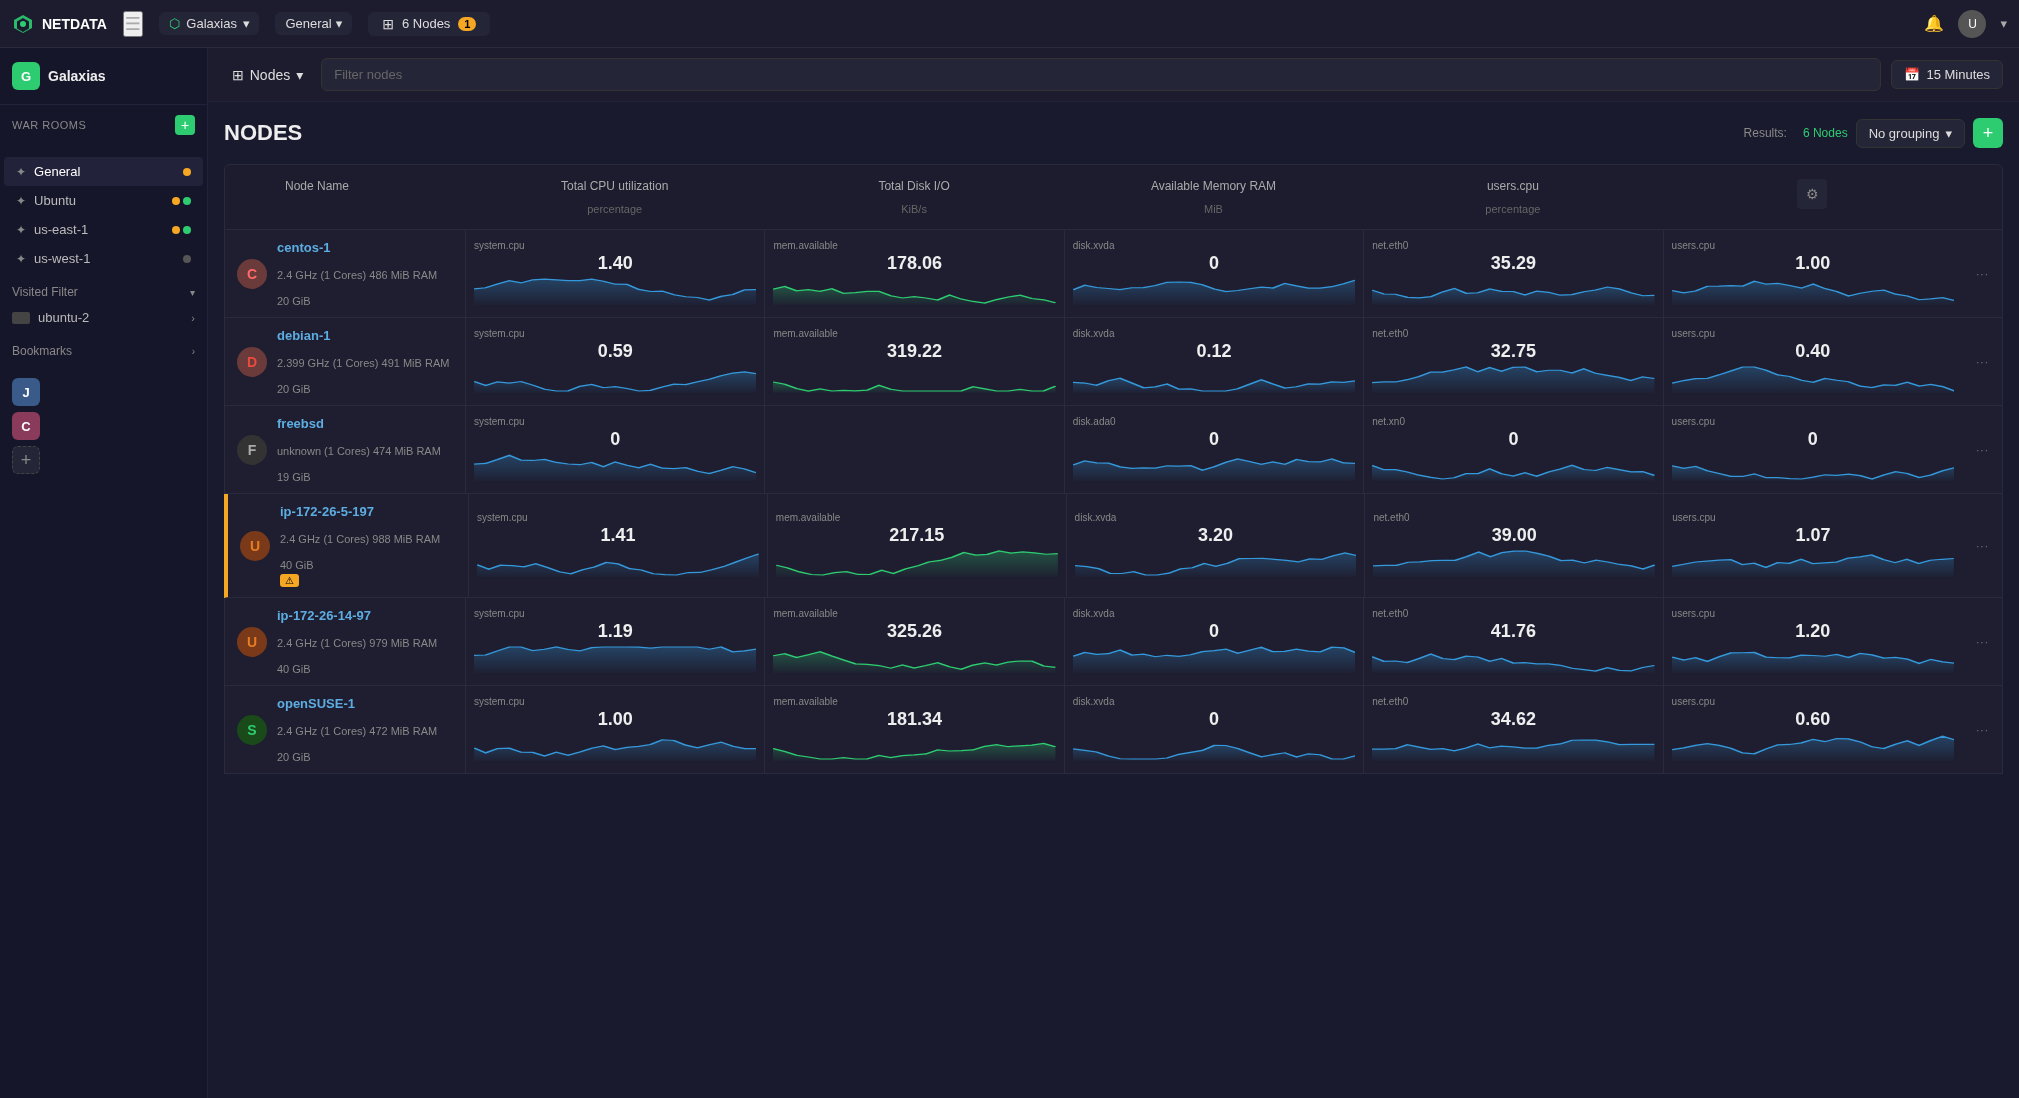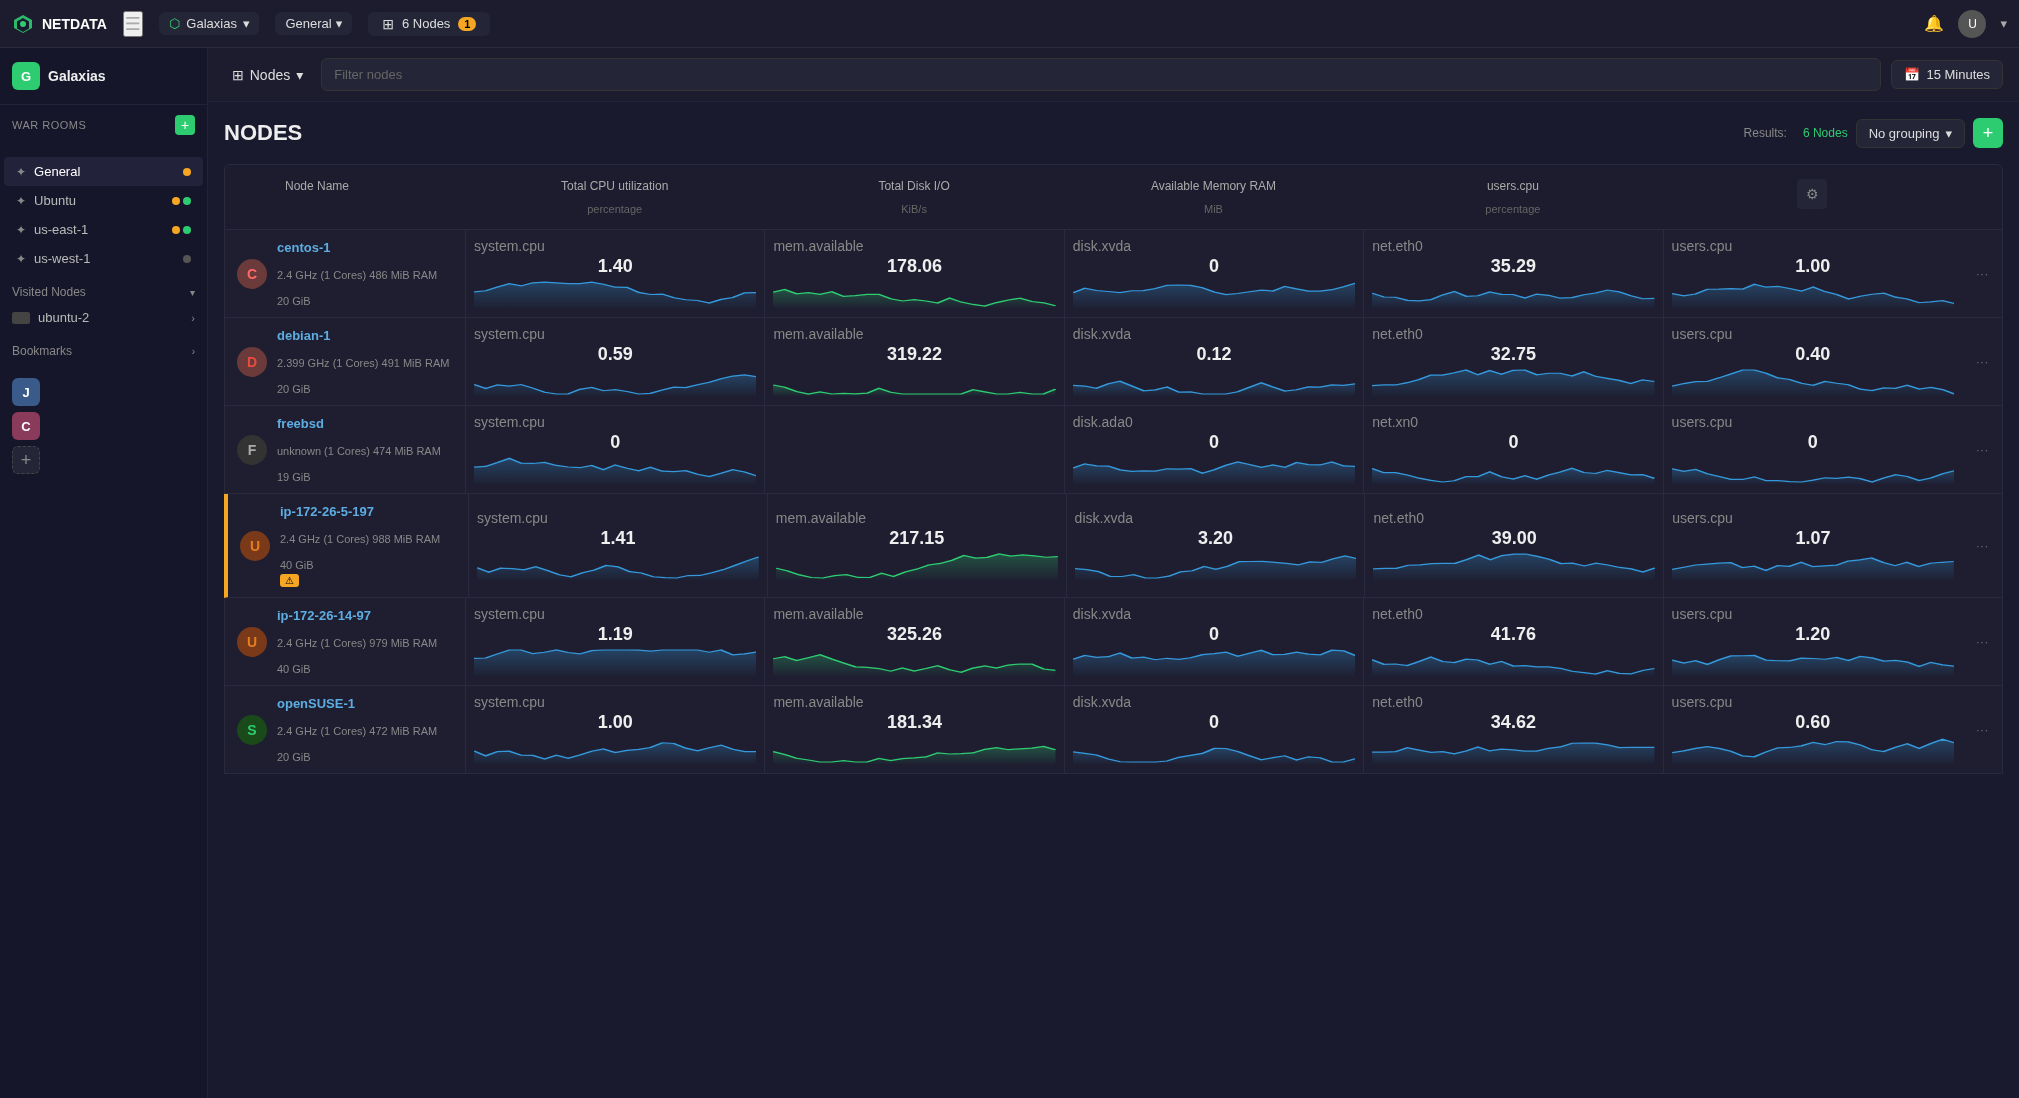--- a/index.html
+++ b/index.html
@@ -83,21 +83,21 @@
 
     
     .node-row { display: grid; grid-template-columns: 240px 1fr 1fr 1fr 1fr 1fr 40px; background: #1e1e30; border: 1px solid #2a2a3e; border-top: none; align-items: center; min-height: 78px; }
     .node-row.warning-row { border-left: 4px solid #f5a623; }
     .node-info { display: flex; align-items: center; gap: 10px; padding: 10px 12px; }
     .node-details { flex: 1; }
     .node-name-link { color: #5dade2; font-size: 13px; font-weight: 600; text-decoration: none; cursor: pointer; }
     .node-specs { color: #888; font-size: 11px; margin-top: 14px; }
     .node-warning-tag { display: inline-block; background: #f5a623; color: #000; font-size: 10px; border-radius: 3px; padding: 1px 5px; margin-top: 3px; }
     .metric-cell { display: flex; flex-direction: column; align-items: center; justify-content: center; padding: 4px 8px; border-left: 1px solid #2a2a3e; height: 100%; }
-    .metric-label { color: #888; font-size: 14px; margin-bottom: 2px; align-self: flex-start; }
+    .metric-label { color: #888; font-size: 10px; margin-bottom: 2px; align-self: flex-start; }
     .metric-value { font-size: 18px; font-weight: 600; color: #eee; }
     .metric-chart { width: 100%; height: 30px; margin-top: 3px; }
     .options-cell { display: flex; align-items: center; justify-content: center; padding: 8px; cursor: pointer; color: #666; }
 
     
     .sparkline { width: 100%; height: 28px; }
 
     
     ::-webkit-scrollbar { width: 6px; }
     ::-webkit-scrollbar-track { background: #1a1a2e; }
@@ -184,21 +184,21 @@
     </div>
     <div class="sidebar-item">
       <span class="item-icon">✦</span>
       <span>us-west-1</span>
       <div class="status-dots">
         <span class="status-dot dot-gray"></span>
       </div>
     </div>
 
     <div class="section-header">
-      <span class="section-label">Visited Nodes</span>
+      <span class="section-label">Visited Filter</span>
       <span class="chevron">▾</span>
     </div>
     <div class="visited-node-item">
       <div class="node-icon-rect"></div>
       <span>ubuntu-2</span>
       <span style="margin-left:auto;color:#888;font-size:11px;">›</span>
     </div>
 
     <div class="bookmarks-section">
       <span class="section-label">Bookmarks</span>

